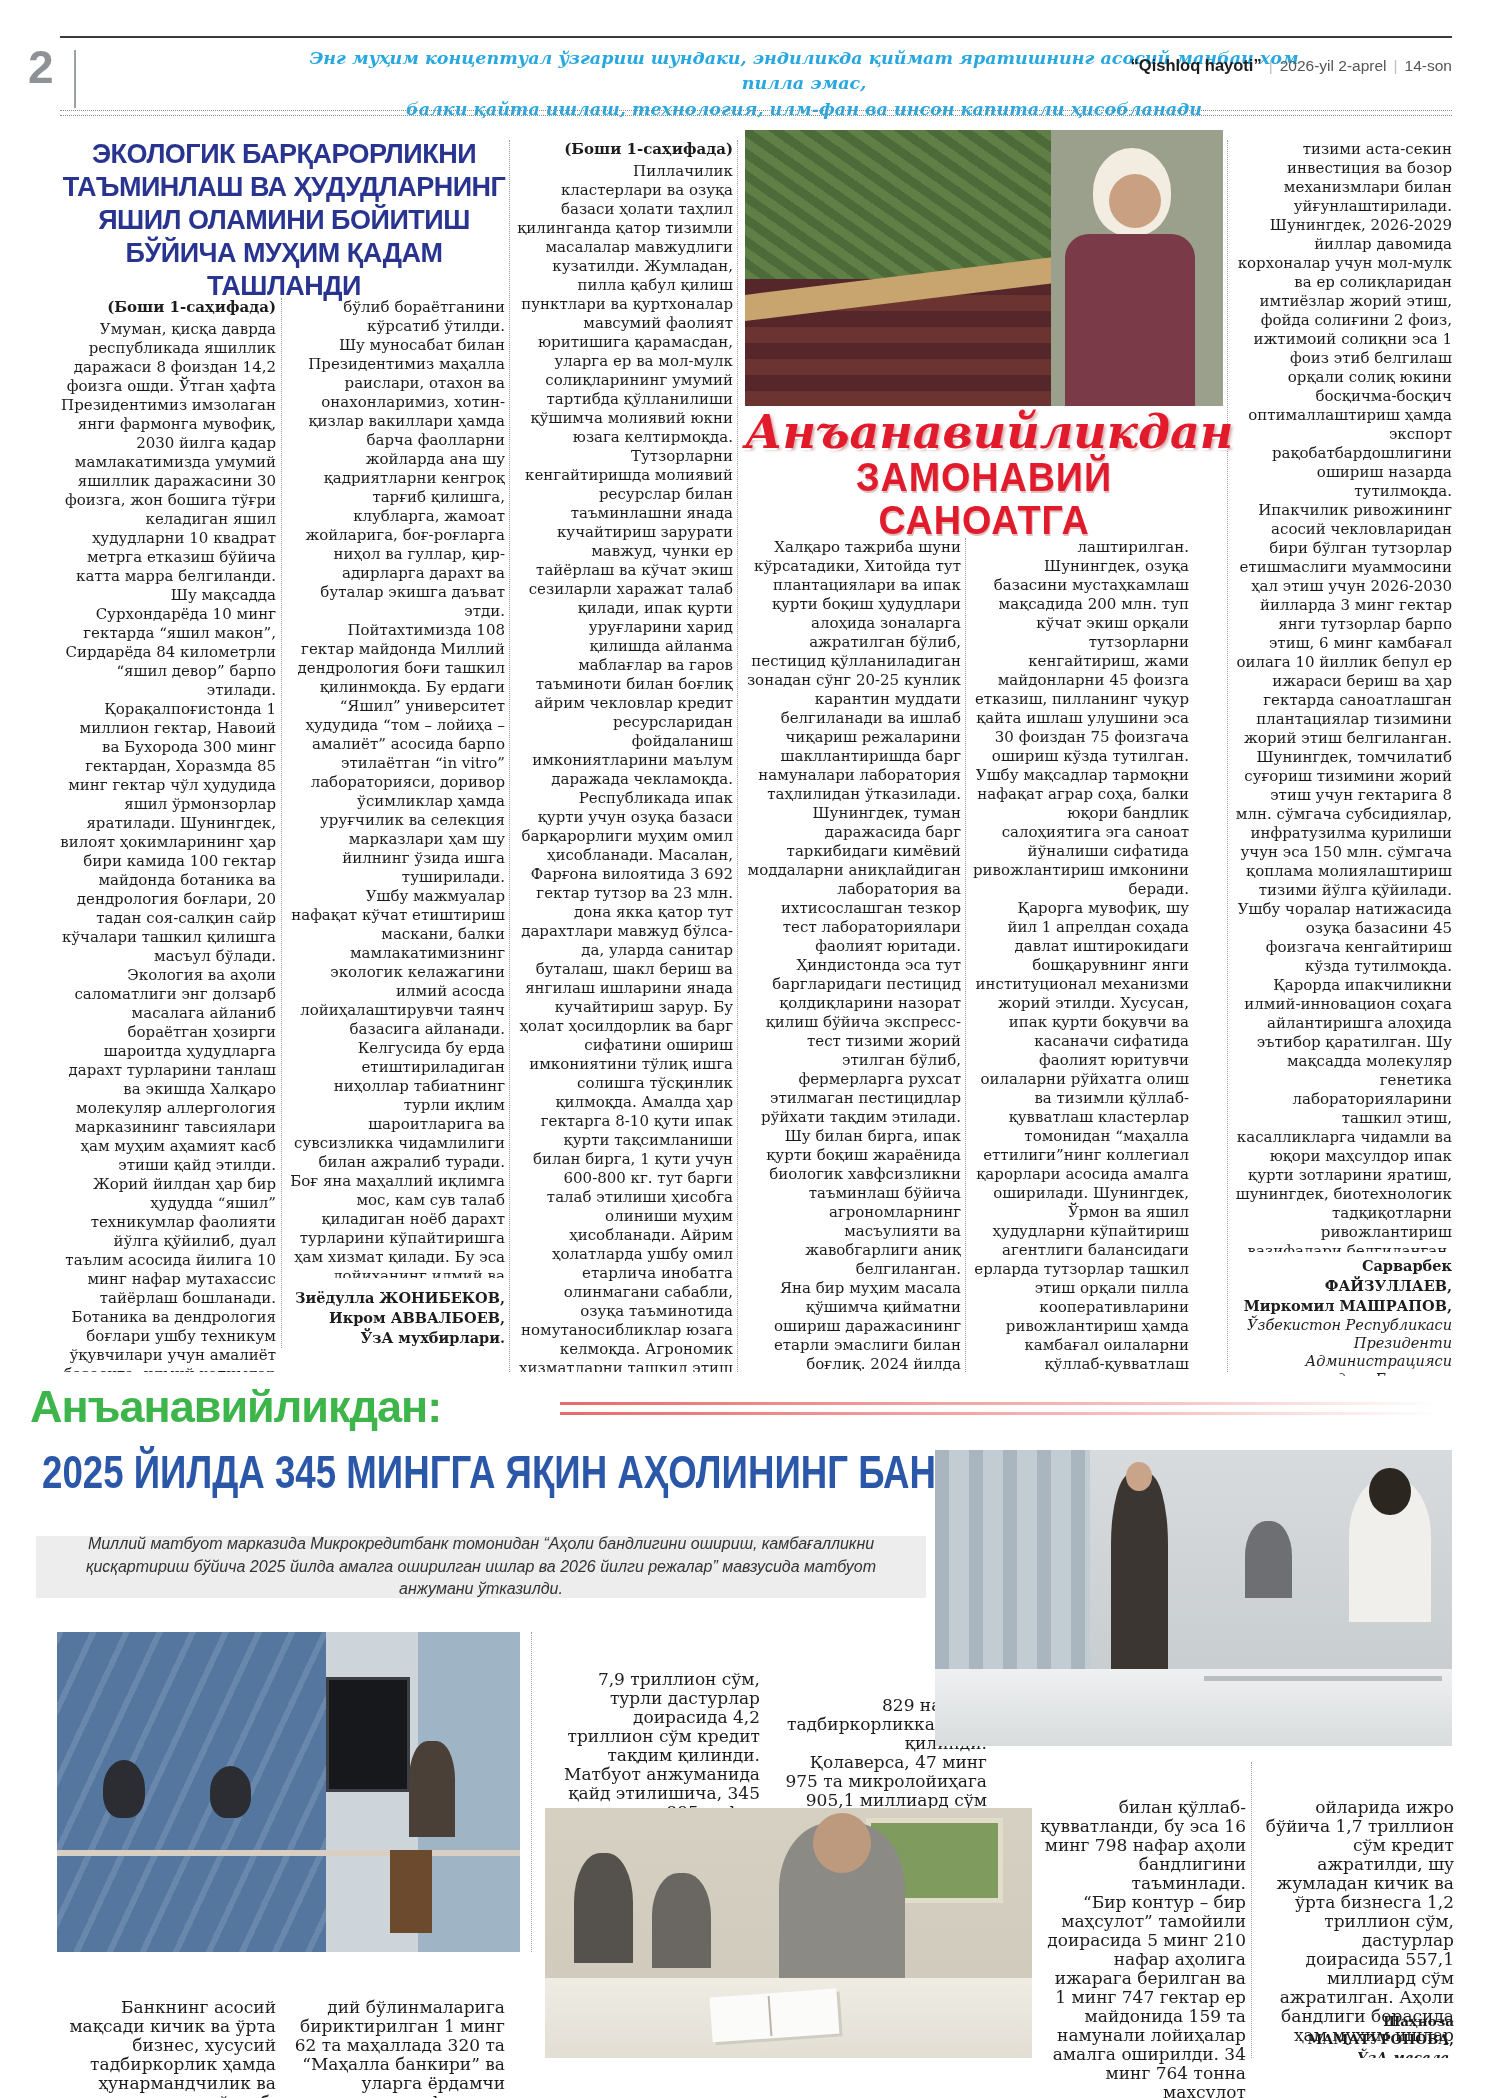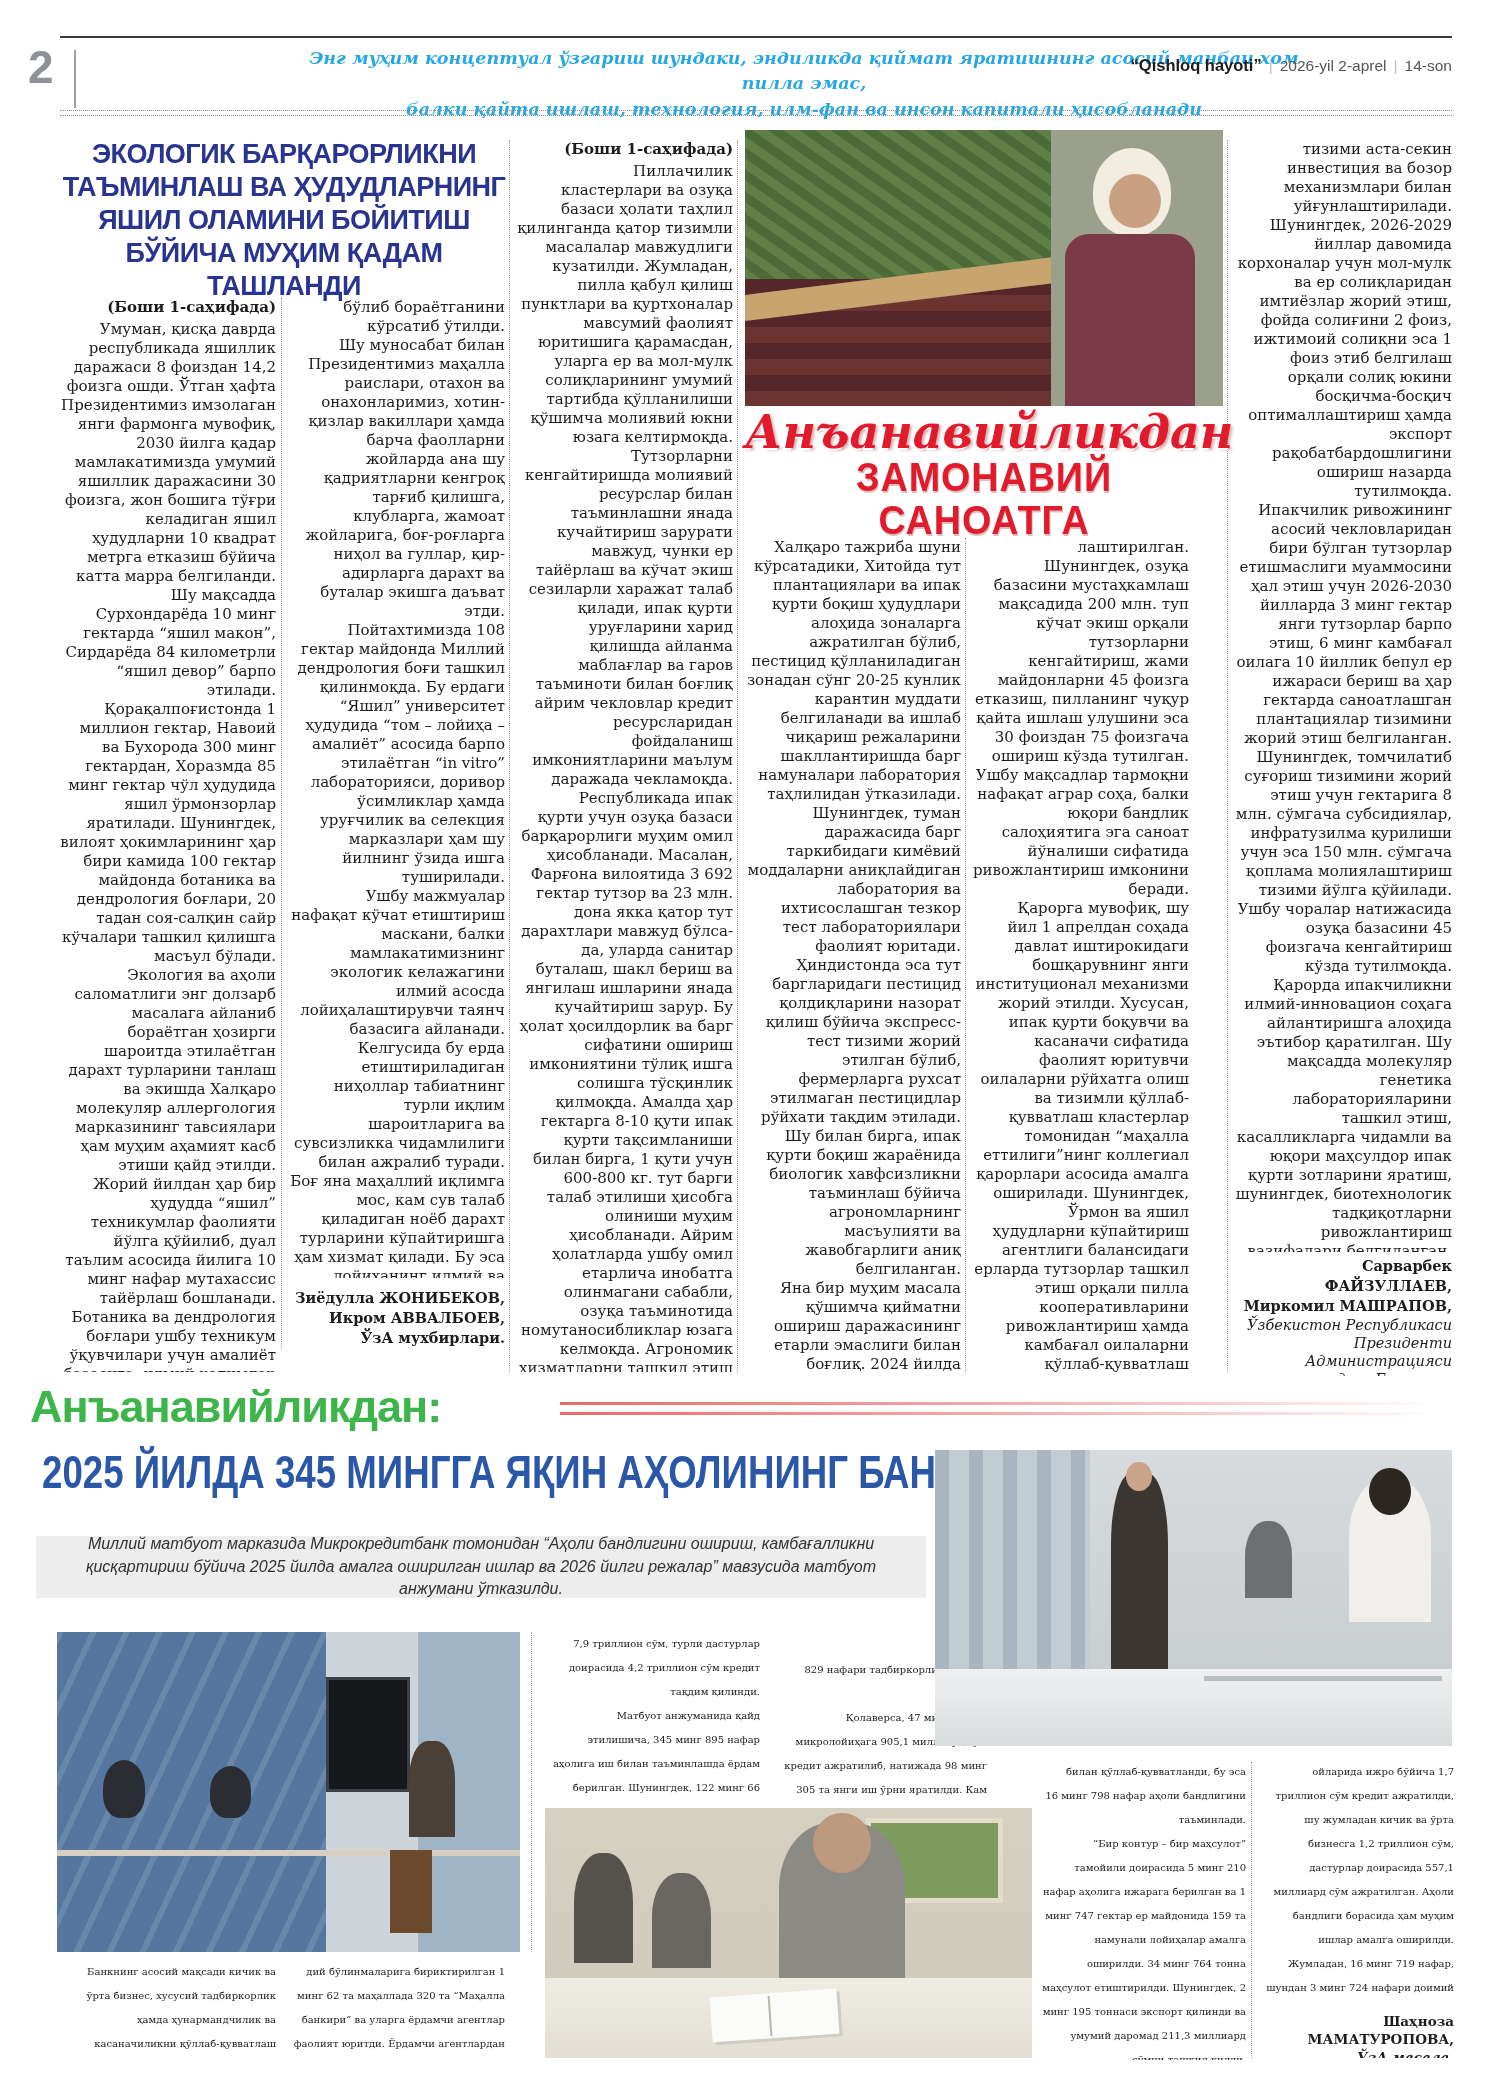--- a/index.html
+++ b/index.html
@@ -44,21 +44,21 @@
           color:var(--green,#3db54a);letter-spacing:-1px;}
   .redlines{position:absolute;left:560px;top:1402px;width:880px;height:16px;}
   .redlines i{display:block;height:3px;margin-bottom:7px;
      background:linear-gradient(90deg,rgba(232,98,98,.95),rgba(240,150,150,.55) 70%,rgba(240,150,150,0));}
   .headline2{position:absolute;left:42px;top:1448px;white-space:nowrap;
              font:bold 47px/1 "Liberation Sans",sans-serif;color:var(--blue2,#2b57a8);
              transform:scaleX(.78);transform-origin:left center;letter-spacing:0px;}
   .leadbox{position:absolute;left:36px;top:1536px;width:890px;height:62px;background:#ededed;
            display:flex;align-items:center;justify-content:center;}
   .leadbox div{width:92%;text-align:center;font:italic 16px/1.42 "Liberation Sans",sans-serif;color:#333;}
-  .col.small{font-size:10px;line-height:24px;}
+  .col.small{font-size:17px;line-height:19px;margin-top:38px;}
   .col.small p{text-indent:14px;}
 </style>
 </head>
 <body>
 
 <div id="page">
 
   <div class="top-rule"></div>
   <div class="pagenum">2</div>
   <div class="pagenum-bar"></div>
@@ -77,21 +77,21 @@
   <div class="vsep" style="left:965px;top:538px;height:834px"></div>
   <div class="vsep" style="left:1227px;top:140px;height:1232px"></div>
 
   <div class="col" style="left:60px;top:298px;width:216px;height:1074px">
     <div class="cont">
         <p>(Боши 1-саҳифада)</p>
       </div>
     <div>
         <p>Умуман, қисқа даврда республикада яшиллик даражаси 8 фоиздан 14,2 фоизга ошди. Ўтган ҳафта Президентимиз имзолаган янги фармонга мувофиқ, 2030 йилга қадар мамлакатимизда умумий яшиллик даражасини 30 фоизга, жон бошига тўғри келадиган яшил ҳудудларни 10 квадрат метрга етказиш бўйича катта марра белгиланди.</p>
         <p>Шу мақсадда Сурхондарёда 10 минг гектарда “яшил макон”, Сирдарёда 84 километрли “яшил девор” барпо этилади. Қорақалпоғистонда 1 миллион гектар, Навоий ва Бухорода 300 минг гектардан, Хоразмда 85 минг гектар чўл ҳудудида яшил ўрмонзорлар яратилади. Шунингдек, вилоят ҳокимларининг ҳар бири камида 100 гектар майдонда ботаника ва дендрология боғлари, 20 тадан соя-салқин сайр кўчалари ташкил қилишга масъул бўлади.</p>
-        <p>Экология ва аҳоли саломатлиги энг долзарб масалага айланиб бораётган ҳозирги шароитда этилаётган дарахт турларини танлаш ва экишда Халқаро молекуляр аллергология марказининг тавсиялари ҳам муҳим аҳамият касб этиши қайд этилди.</p>
+        <p>Экология ва аҳоли саломатлиги энг долзарб масалага айланиб бораётган ҳозирги шароитда ҳудудларга дарахт турларини танлаш ва экишда Халқаро молекуляр аллергология марказининг тавсиялари ҳам муҳим аҳамият касб этиши қайд этилди.</p>
         <p>Жорий йилдан ҳар бир ҳудудда “яшил” техникумлар фаолияти йўлга қўйилиб, дуал таълим асосида йилига 10 минг нафар мутахассис тайёрлаш бошланади. Ботаника ва дендрология боғлари ушбу техникум ўқувчилари учун амалиёт базасига, илмий ходимлар учун эса тадқиқот майдонига айланади.</p>
       </div>
   </div>
 
   <div class="col" style="left:289px;top:298px;width:216px;height:980px">
     <div>
         <p>бўлиб бораётганини кўрсатиб ўтилди.</p>
         <p>Шу муносабат билан Президентимиз маҳалла раислари, отахон ва онахонларимиз, хотин-қизлар вакиллари ҳамда барча фаолларни жойларда ана шу қадриятларни кенгроқ тарғиб қилишга, клубларга, жамоат жойларига, боғ-роғларга ниҳол ва гуллар, қир-адирларга дарахт ва буталар экишга даъват этди.</p>
         <p>Пойтахтимизда 108 гектар майдонда Миллий дендрология боғи ташкил қилинмоқда. Бу ердаги “Яшил” университет ҳудудида “том – лойиҳа – амалиёт” асосида барпо этилаётган “in vitro” лабораторияси, доривор ўсимликлар ҳамда уруғчилик ва селекция марказлари ҳам шу йилнинг ўзида ишга туширилади.</p>
         <p>Ушбу мажмуалар нафақат кўчат етиштириш маскани, балки мамлакатимизнинг экологик келажагини илмий асосда лойиҳалаштирувчи таянч базасига айланади. Келгусида бу ерда етиштириладиган ниҳоллар табиатнинг турли иқлим шароитларига ва сувсизликка чидамлилиги билан ажралиб туради. Боғ яна маҳаллий иқлимга мос, кам сув талаб қиладиган ноёб дарахт турларини кўпайтиришга ҳам хизмат қилади. Бу эса лойиҳанинг илмий ва амалий асосларга таянганлигини англатади.</p>

